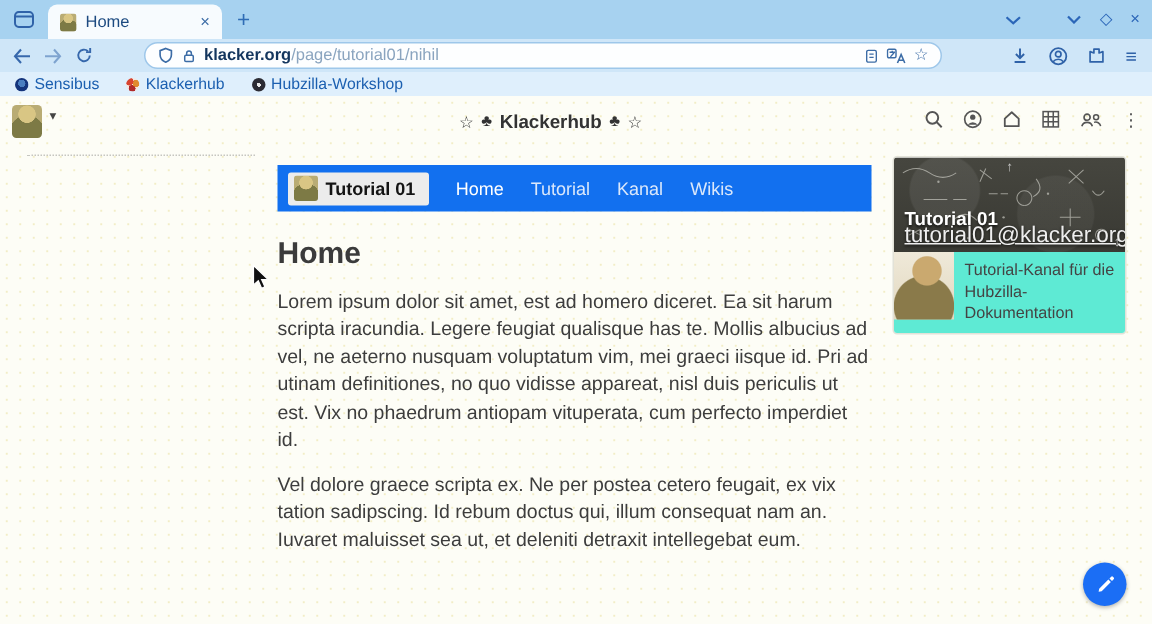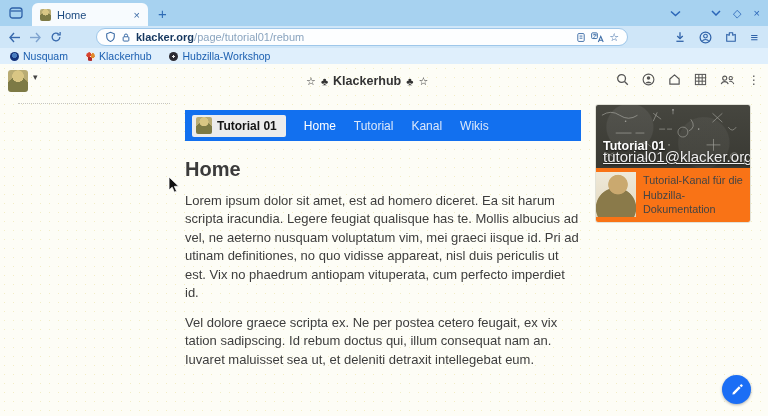--- a/index.html
+++ b/index.html
@@ -125,21 +125,21 @@
   .card-cover { position:relative; height:63px; background:
       radial-gradient(circle at 22% 35%, rgba(255,255,255,.07) 0 18%, transparent 19%),
       radial-gradient(circle at 70% 60%, rgba(255,255,255,.05) 0 22%, transparent 23%),
       linear-gradient(#46463f,#393933);
   }
   .card-cover svg.scribbles { position:absolute; inset:0; width:100%; height:100%; opacity:.55; }
   .cover-name { position:absolute; left:7px; bottom:15px; font-size:12.5px; font-weight:bold; color:#fff; text-shadow:0 1px 2px rgba(0,0,0,.7); }
   .cover-address { position:absolute; left:7px; bottom:3px; font-size:15px; color:#eee; text-shadow:0 1px 2px rgba(0,0,0,.7);text-decoration:underline; }
   .cover-arrow-up { position:absolute; left:50%; top:1px; transform:translateX(-50%); color:#ddd; font-size:9px; opacity:.85; }
   .cover-arrow-updown { position:absolute; right:3px; bottom:2px; color:#ddd; font-size:9px; opacity:.85; }
-  .card-body { display:flex; background:#f97316;align-items:center; }
+  .card-body { display:flex; background:#5eead4; }
   .card-avatar { width:40px; height:45px; flex:none;
     background:
       radial-gradient(circle at 55% 28%, #caa96f 0 24%, transparent 26%),
       radial-gradient(circle at 50% 80%, #8a7a4a 0 48%, transparent 50%),
       linear-gradient(#efe9d9,#e2d8bf);
   }
   .card-desc { padding:5px 7px; font-size:10.8px; line-height:1.35; color:#444; }
 
   .fab {
     position:absolute; left:722px; top:311px; width:29px; height:29px; border-radius:50%;
@@ -205,21 +205,21 @@
       <svg width="11" height="12" viewBox="0 0 14 14">
           <path d="M7 1l4.8 1.9v3.5c0 3.1-2.1 5.2-4.8 6.3C4.3 11.6 2.2 9.5 2.2 6.4V2.9z" fill="none" stroke="#3c6ca6" stroke-width="1.4"></path>
         </svg>
     </span>
     <span>
       <svg width="10" height="11" viewBox="0 0 14 14">
           <rect x="3" y="6" width="8" height="6" rx="1.2" fill="none" stroke="#3c6ca6" stroke-width="1.4"></rect>
           <path d="M4.8 6V4.3a2.2 2.2 0 0 1 4.4 0V6" fill="none" stroke="#3c6ca6" stroke-width="1.4"></path>
         </svg>
     </span>
-    <span class="url-text"><span class="url-domain">klacker.org</span><span class="url-path">/page/tutorial01/rebum</span></span>
+    <span class="url-text"><span class="url-domain">klacker.org</span><span class="url-path">/page/tutorial01/nihil</span></span>
     <span>
       <svg width="10" height="11" viewBox="0 0 14 14">
           <rect x="2.5" y="1.5" width="9" height="11" rx="1.5" fill="none" stroke="#3c6ca6" stroke-width="1.3"></rect>
           <line x1="5" y1="5" x2="9" y2="5" stroke="#3c6ca6" stroke-width="1.3"></line>
           <line x1="5" y1="8" x2="9" y2="8" stroke="#3c6ca6" stroke-width="1.3"></line>
         </svg>
     </span>
     <span>
       <svg width="13" height="11" viewBox="0 0 16 13">
           <rect x="0.8" y="0.8" width="7" height="7" rx="1.2" fill="none" stroke="#3c6ca6" stroke-width="1.2"></rect>
@@ -251,21 +251,21 @@
           <path d="M5 2h4v3l3-1v8H2V4l3 1z" fill="none" stroke="#2f62a8" stroke-width="1.3" stroke-linejoin="round"></path>
         </svg>
     </span>
     <span class="glyph">≡</span>
   </div>
 </div>
 
 <div class="bookmarksbar">
   <span class="bm-item">
     <span class="bm-ico whoville"></span>
-    <span>Nusquam</span>
+    <span>Sensibus</span>
   </span>
   <span class="bm-item">
     <span class="bm-ico klackerhub"></span>
     <span>Klackerhub</span>
   </span>
   <span class="bm-item">
     <span class="bm-ico hubzilla"></span>
     <span>Hubzilla-Workshop</span>
   </span>
 </div>

